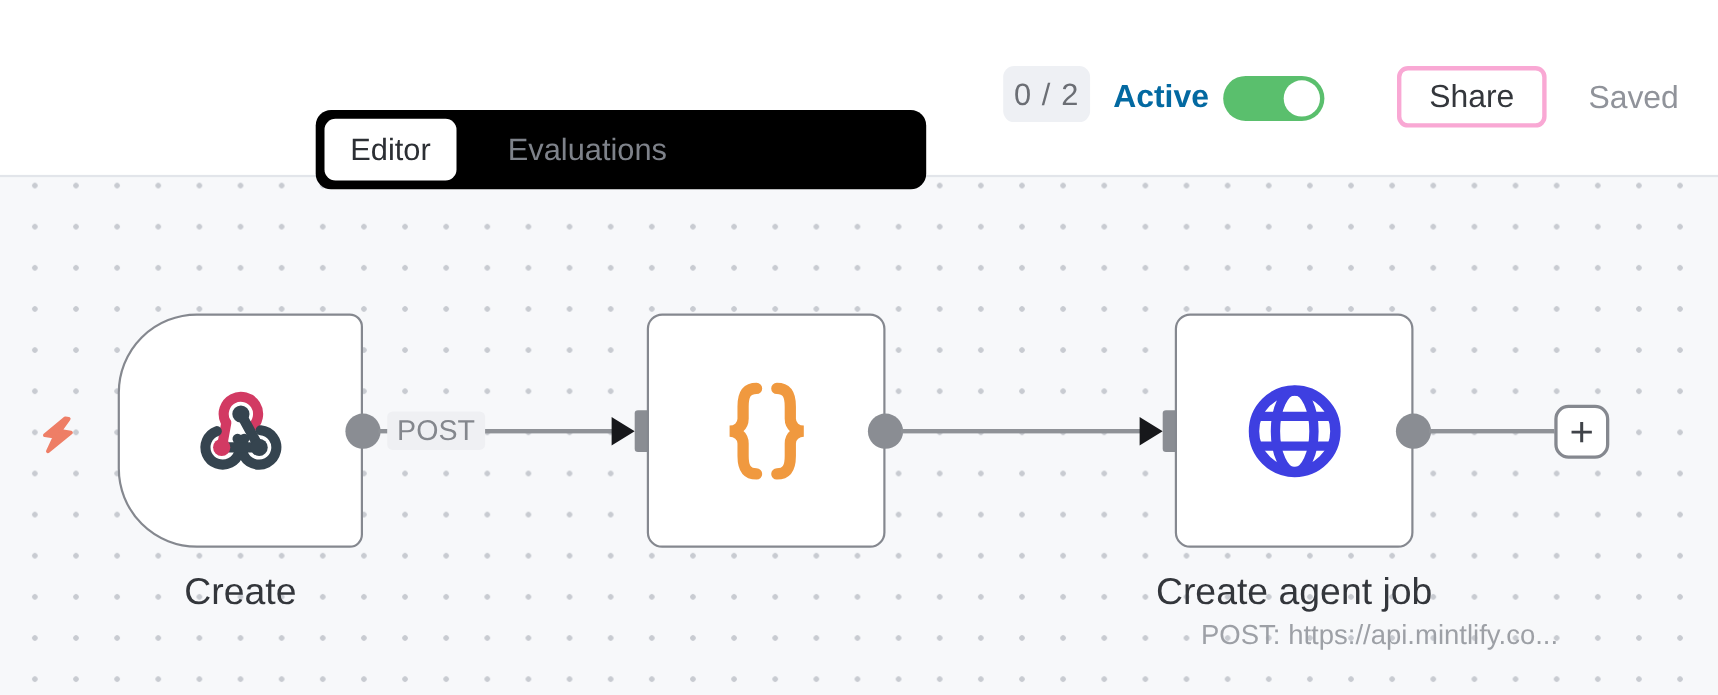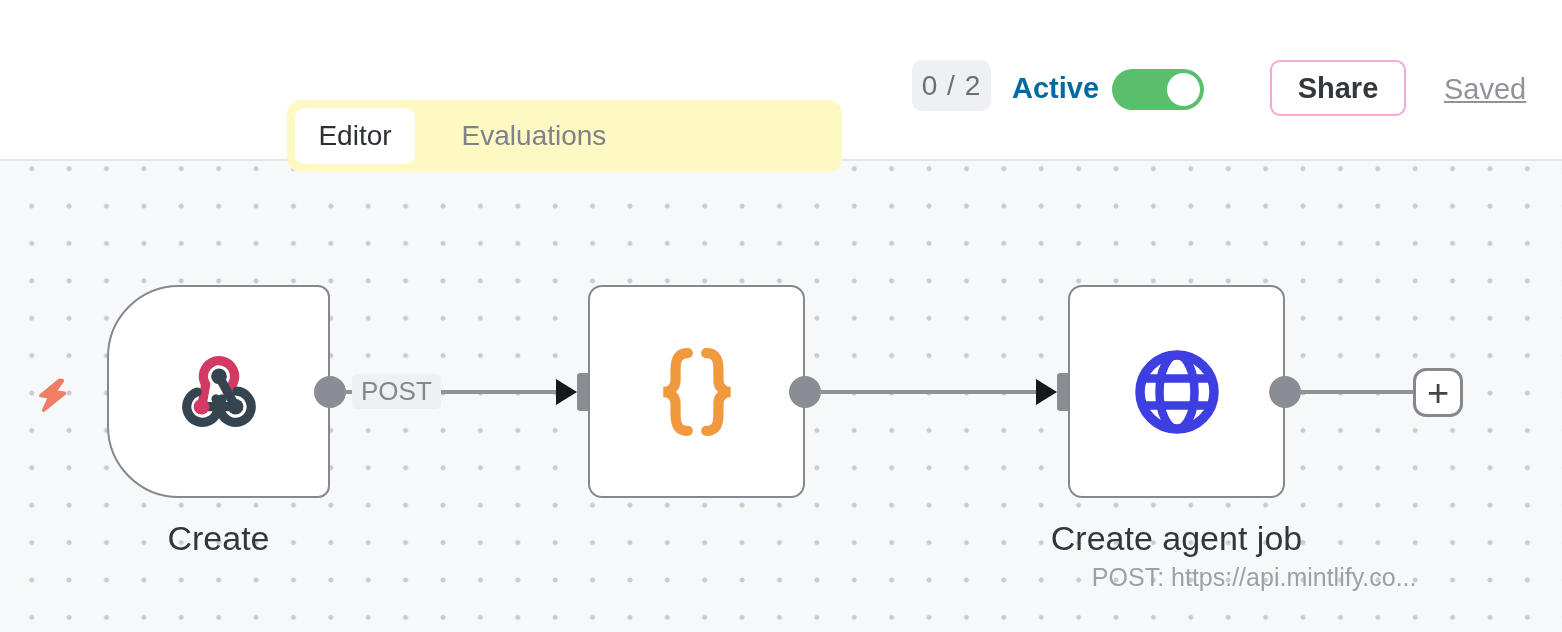--- a/index.html
+++ b/index.html
@@ -29,33 +29,33 @@
   .toggle {
     position: absolute; left: 1112px; top: 42px; width: 92px; height: 41px;
     background: #5abf6d; border-radius: 21px; cursor: pointer;
   }
   .toggle .knob {
     position: absolute; right: 4px; top: 4px; width: 33px; height: 33px;
     background: #ffffff; border-radius: 50%;
   }
   .share-button {
     position: absolute; left: 1270px; top: 33px; width: 136px; height: 56px;
-    background: #ffffff; border: 2px solid #f9a8d4; border-radius: 10px;
-    display: flex; align-items: center; justify-content: center;
-    font-size: 29px; color: #34373c; font-weight: 700; cursor: pointer;
+    background: #ffffff; border: 4px solid #f9a8d4; border-radius: 10px;
+    display: flex; align-items: center; justify-content: center;
+    font-size: 29px; color: #34373c; font-weight: 400; cursor: pointer;
   }
   .saved-label {
     position: absolute; left: 1444px; top: 46px;
-    font-size: 29px; color: #90939a; font-weight: 500; text-decoration: underline;
+    font-size: 29px; color: #90939a; font-weight: 500;
   }
 
   
   .tabs {
     position: absolute; left: 287px; top: 100px; width: 555px; height: 72px;
-    background: #fef9c3; border-radius: 14px; z-index: 5;
+    background: #000000; border-radius: 14px; z-index: 5;
     display: flex; align-items: flex-start; padding: 8px;
   }
   .tab {
     height: 56px; display: flex; align-items: center; justify-content: center;
     font-size: 28px; color: #7e828a; border-radius: 10px; cursor: pointer;
     white-space: nowrap;
   }
   .tab.active { background: #ffffff; color: #2c2f34; width: 120px; }
   .tab.t2 { margin-left: 42px; width: 174px; }
   .tab.t3 { margin-left: 26px; width: 186px; }

